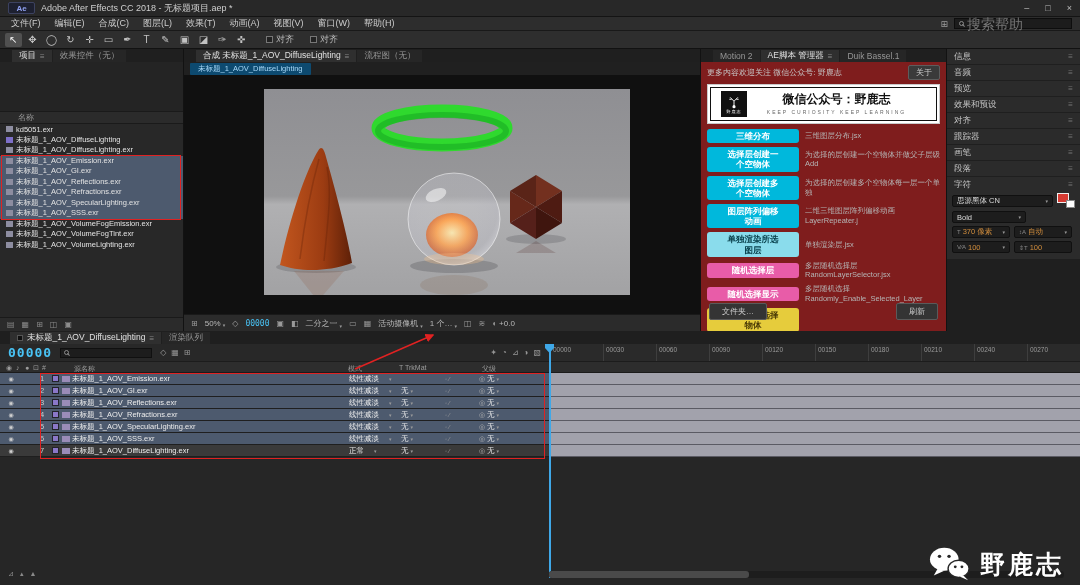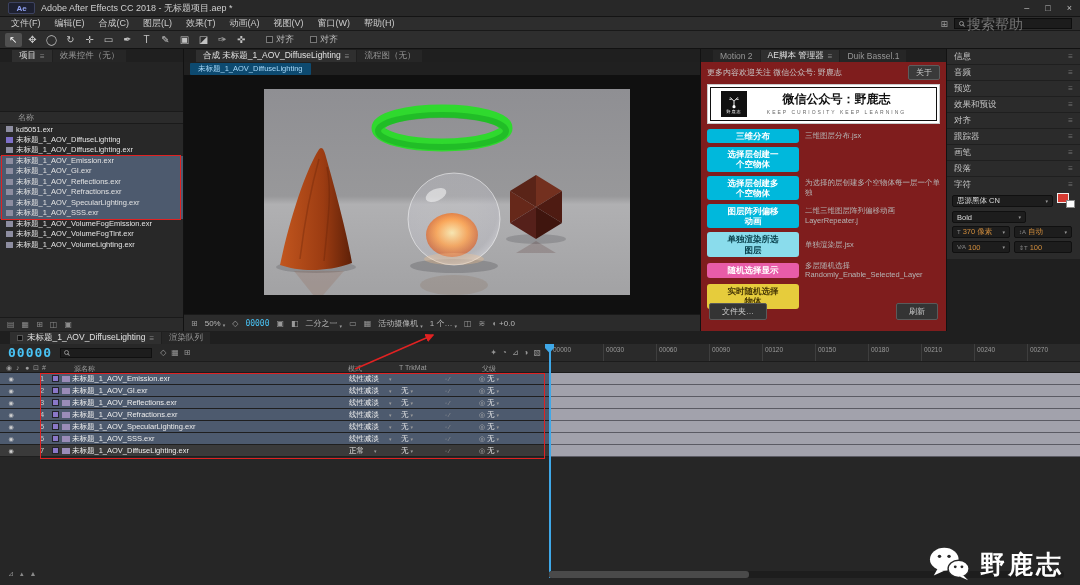--- a/index.html
+++ b/index.html
@@ -434,37 +434,42 @@
       </div>
       <div>
 
           <div class="script-row">
             <span class="script-btn" data-color="cyan">三维分布</span>
             <span class="script-desc">三维图层分布.jsx</span>
           </div>
 
           <div class="script-row">
             <span class="script-btn" data-color="cyan">选择层创建一个空物体</span>
+            <span class="script-desc">为选择的层创建一个空物体并做父子层级Add</span>
           </div>
 
           <div class="script-row">
             <span class="script-btn" data-color="cyan">选择层创建多个空物体</span>
             <span class="script-desc">为选择的层创建多个空物体每一层一个单独</span>
           </div>
 
           <div class="script-row">
             <span class="script-btn" data-color="cyan">图层阵列偏移动画</span>
             <span class="script-desc">二维三维图层阵列偏移动画LayerRepeater.j</span>
           </div>
 
           <div class="script-row">
             <span class="script-btn" data-color="cyan-light">单独渲染所选图层</span>
             <span class="script-desc">单独渲染层.jsx</span>
           </div>
 
+          <div class="script-row">
+            <span class="script-btn" data-color="magenta">随机选择层</span>
+            <span class="script-desc">多层随机选择层RandomLayerSelector.jsx</span>
+          </div>
 
           <div class="script-row">
             <span class="script-btn" data-color="magenta">随机选择显示</span>
             <span class="script-desc">多层随机选择Randomly_Enable_Selected_Layer</span>
           </div>
 
           <div class="script-row">
             <span class="script-btn" data-color="yellow">实时随机选择物体</span>
             <span class="script-desc"></span>
           </div>

